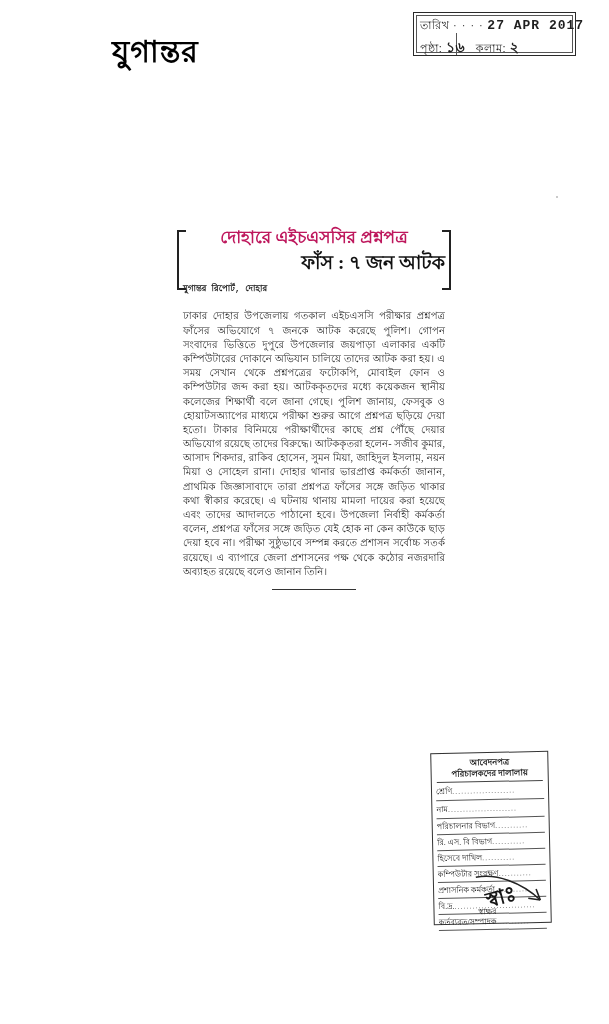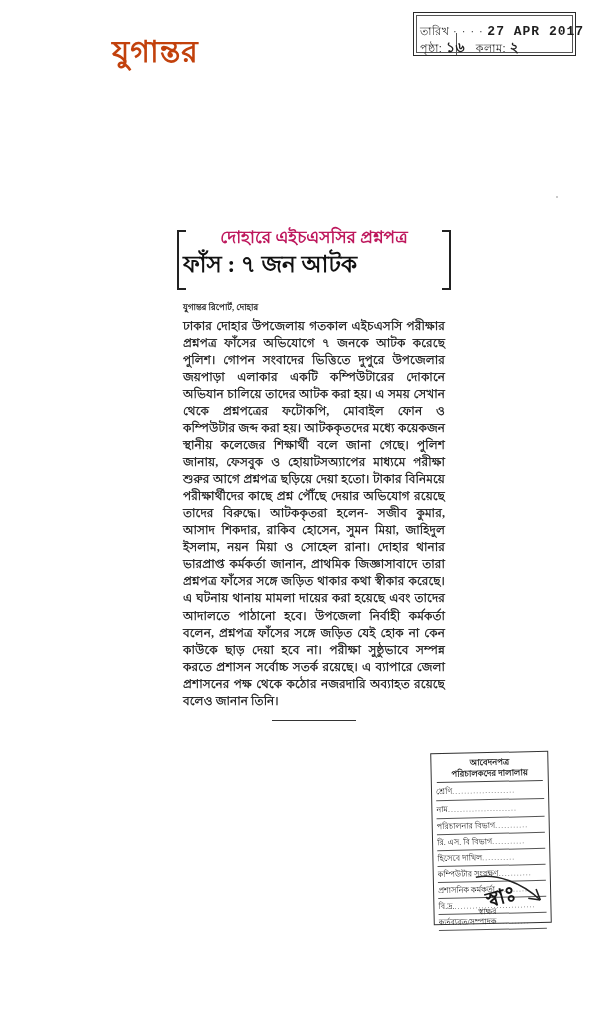--- a/index.html
+++ b/index.html
@@ -18,21 +18,21 @@
 
   
   .masthead {
     position: absolute;
     left: 112px;
     top: 28px;
     font-family: "Liberation Serif", serif;
     font-size: 30px;
     font-weight: bold;
     letter-spacing: 1px;
-    color: #c2410c;
+    color: #000000;
   }
 
   
   .stamp {
     position: absolute;
     left: 413px;
     top: 12px;
     width: 163px;
     height: 44px;
     border: 1.6px solid #2a2a2a;
@@ -46,21 +46,21 @@
   }
   .stamp .row {
     position: absolute;
     left: 6px;
     right: 4px;
     font-size: 11px;
     color: #1f1f1f;
     white-space: nowrap;
     font-family: "Liberation Sans", sans-serif;
   }
-  .stamp .row1 { top: 10px; letter-spacing: 0.5px; }
+  .stamp .row1 { top: 4px; letter-spacing: 0.5px; }
   .stamp .row2 { top: 23px; letter-spacing: 0.5px; }
   .stamp .dots { letter-spacing: 1px; color: #444; }
   .stamp .date {
     font-family: "Liberation Mono", monospace;
     font-size: 13px;
     font-weight: bold;
     letter-spacing: 1px;
   }
   .stamp .hand {
     font-family: Liberation Serif, serif;
@@ -97,43 +97,42 @@
     font-family: "Liberation Serif", serif;
     font-size: 17px;
     font-weight: bold;
     text-align: center;
     line-height: 1.15;
     color: #be185d;
     letter-spacing: 0px;
   }
   .headline2 {
     font-family: "Liberation Serif", serif;
-    font-size: 23px;
-    font-weight: bold;
-    text-align: left;
+    font-size: 19px;
+    font-weight: bold;
+    text-align: right;
     line-height: 1.15;
     margin-top: 4px;
     color: #111;
   }
   .byline {
-    margin-top: 23px;
+    margin-top: 9px;
     font-size: 8.5px;
     font-weight: bold;
     color: #222;
-    font-family: Liberation Serif, serif;
+    font-family: Liberation Mono, monospace;
   }
   .body-text {
-    margin-top: 3px;
-    font-family: "Liberation Serif", serif;
-    font-size: 12px;
+    margin-top: 13px;
+    font-family: "Liberation Serif", serif;
+    font-size: 10px;
     line-height: 1.42;
     text-align: justify;
     color: #2b2b2b;
     letter-spacing: 0.1px;
-    font-weight: bold;
   }
   .clip-rule {
     margin: 10px auto 0 auto;
     width: 84px;
     height: 1px;
     background: #333;
   }
 
   
   .speck {

